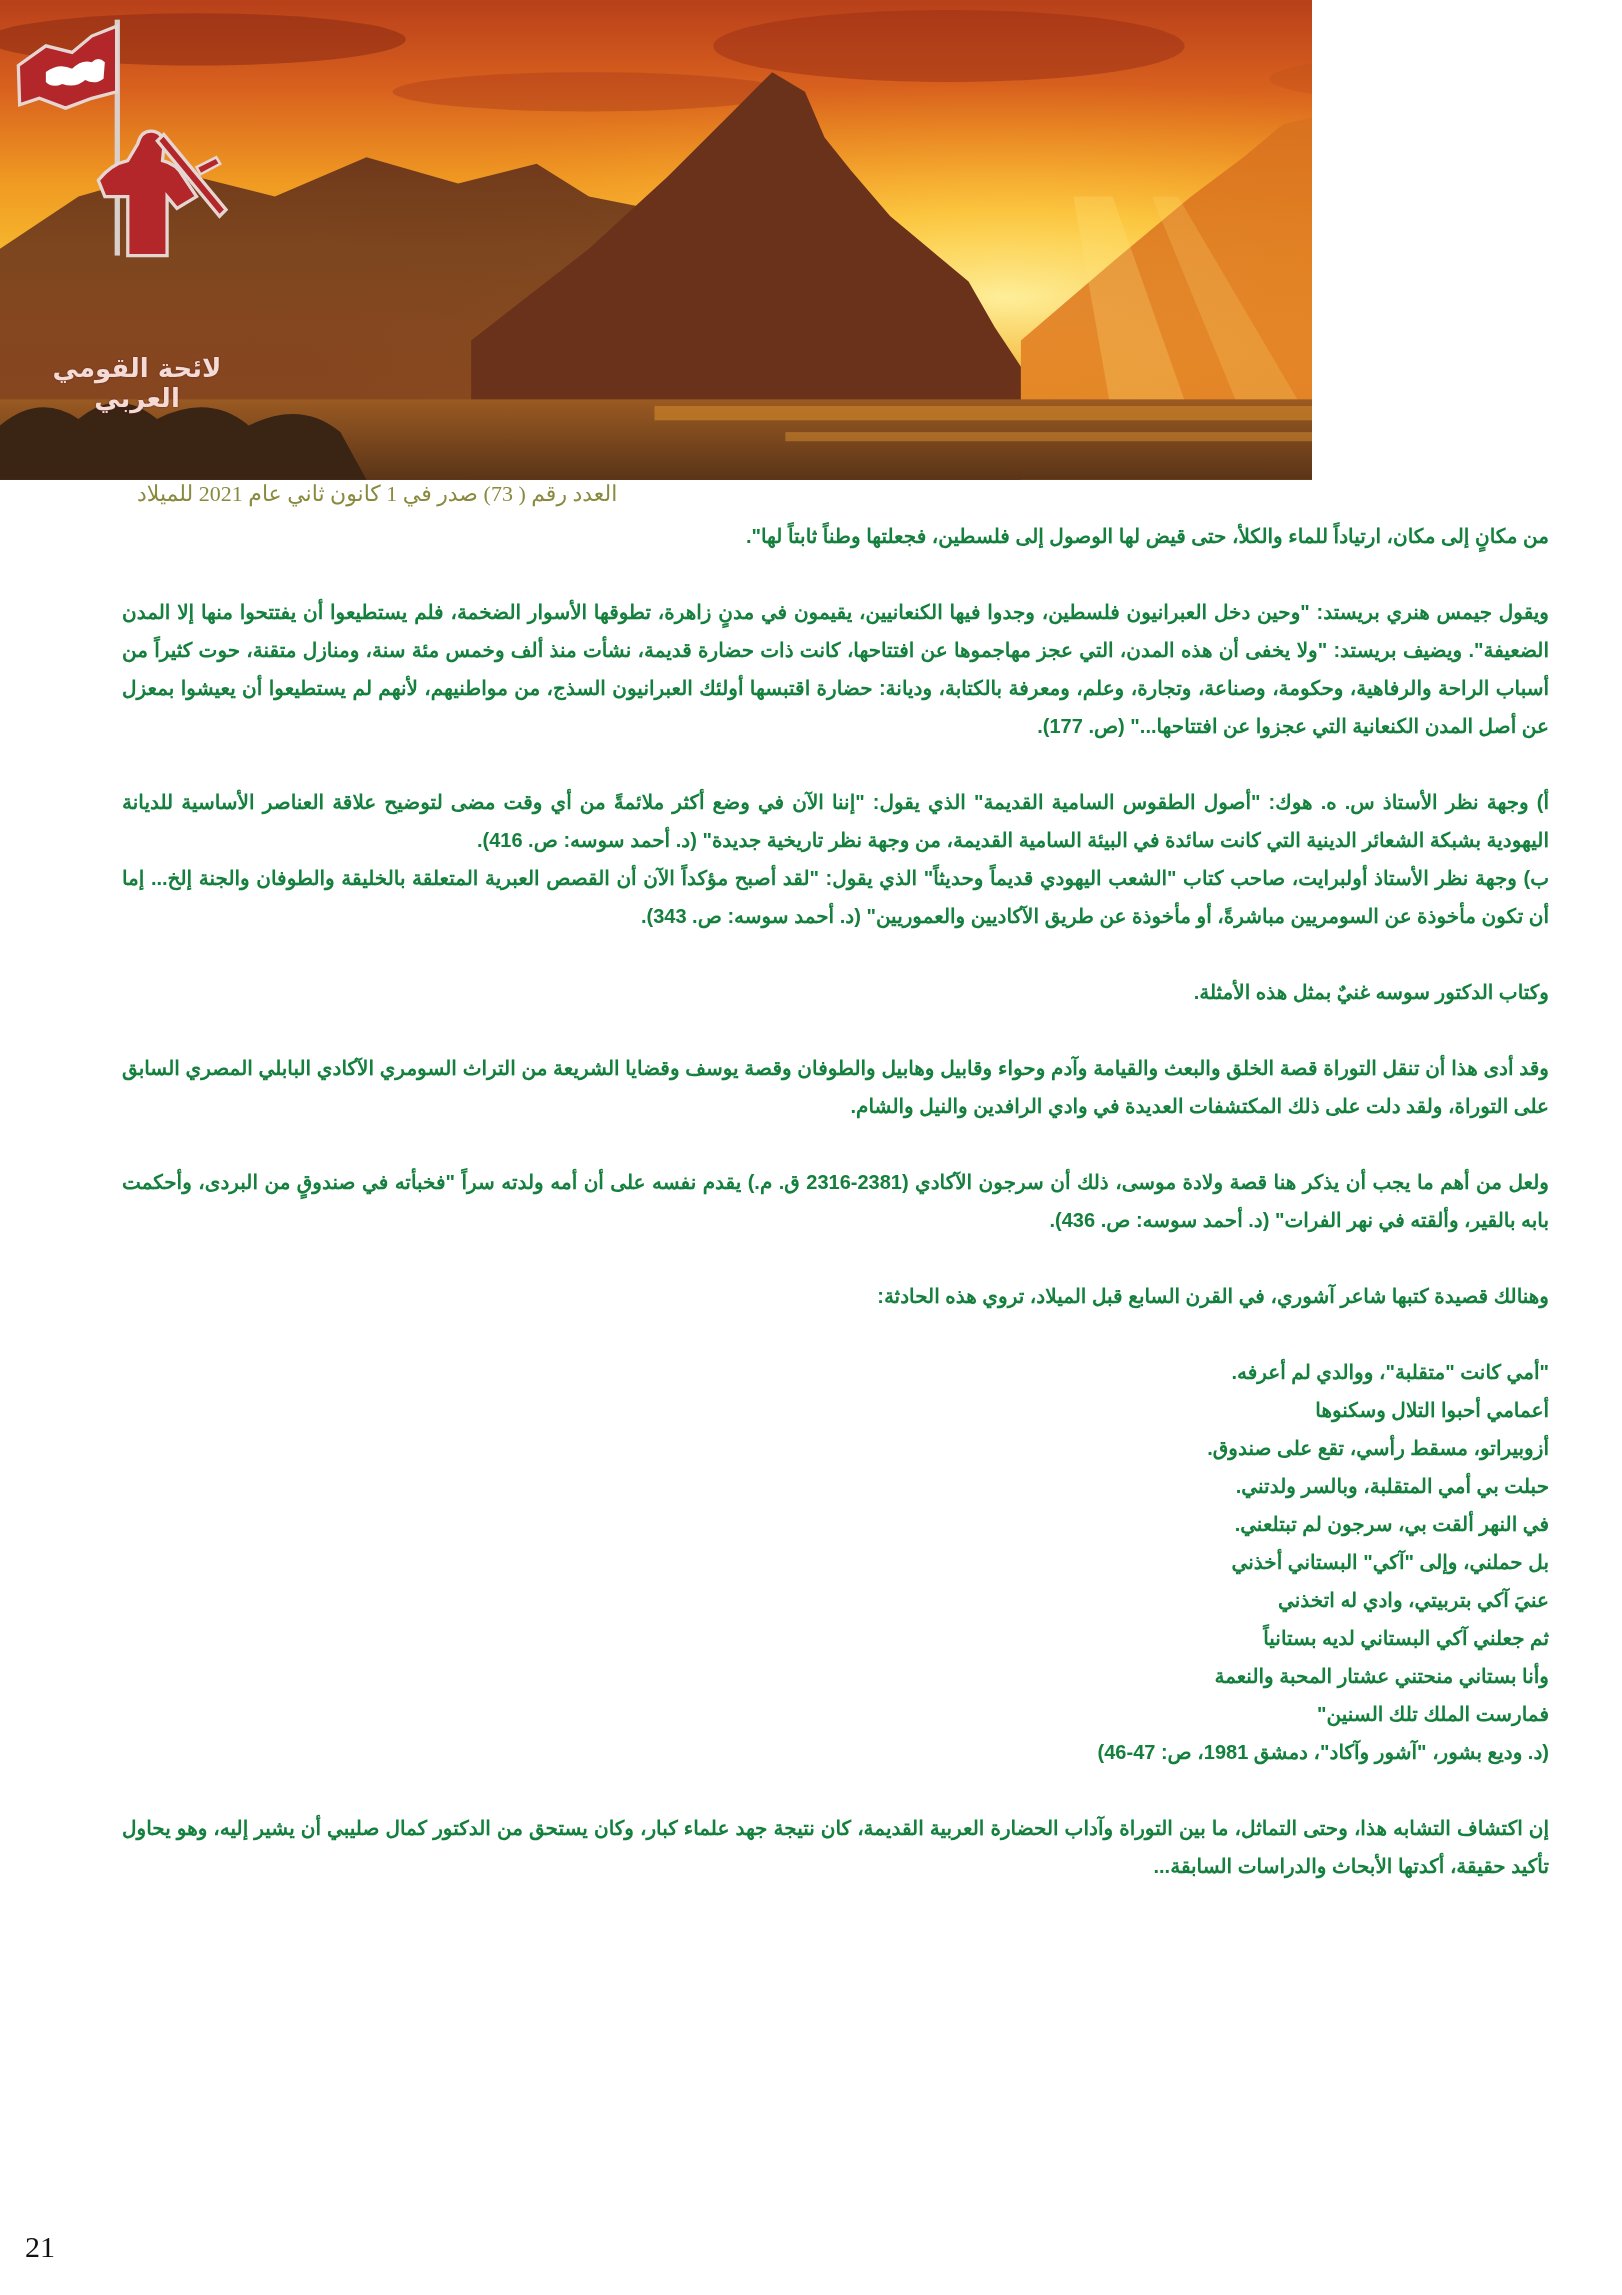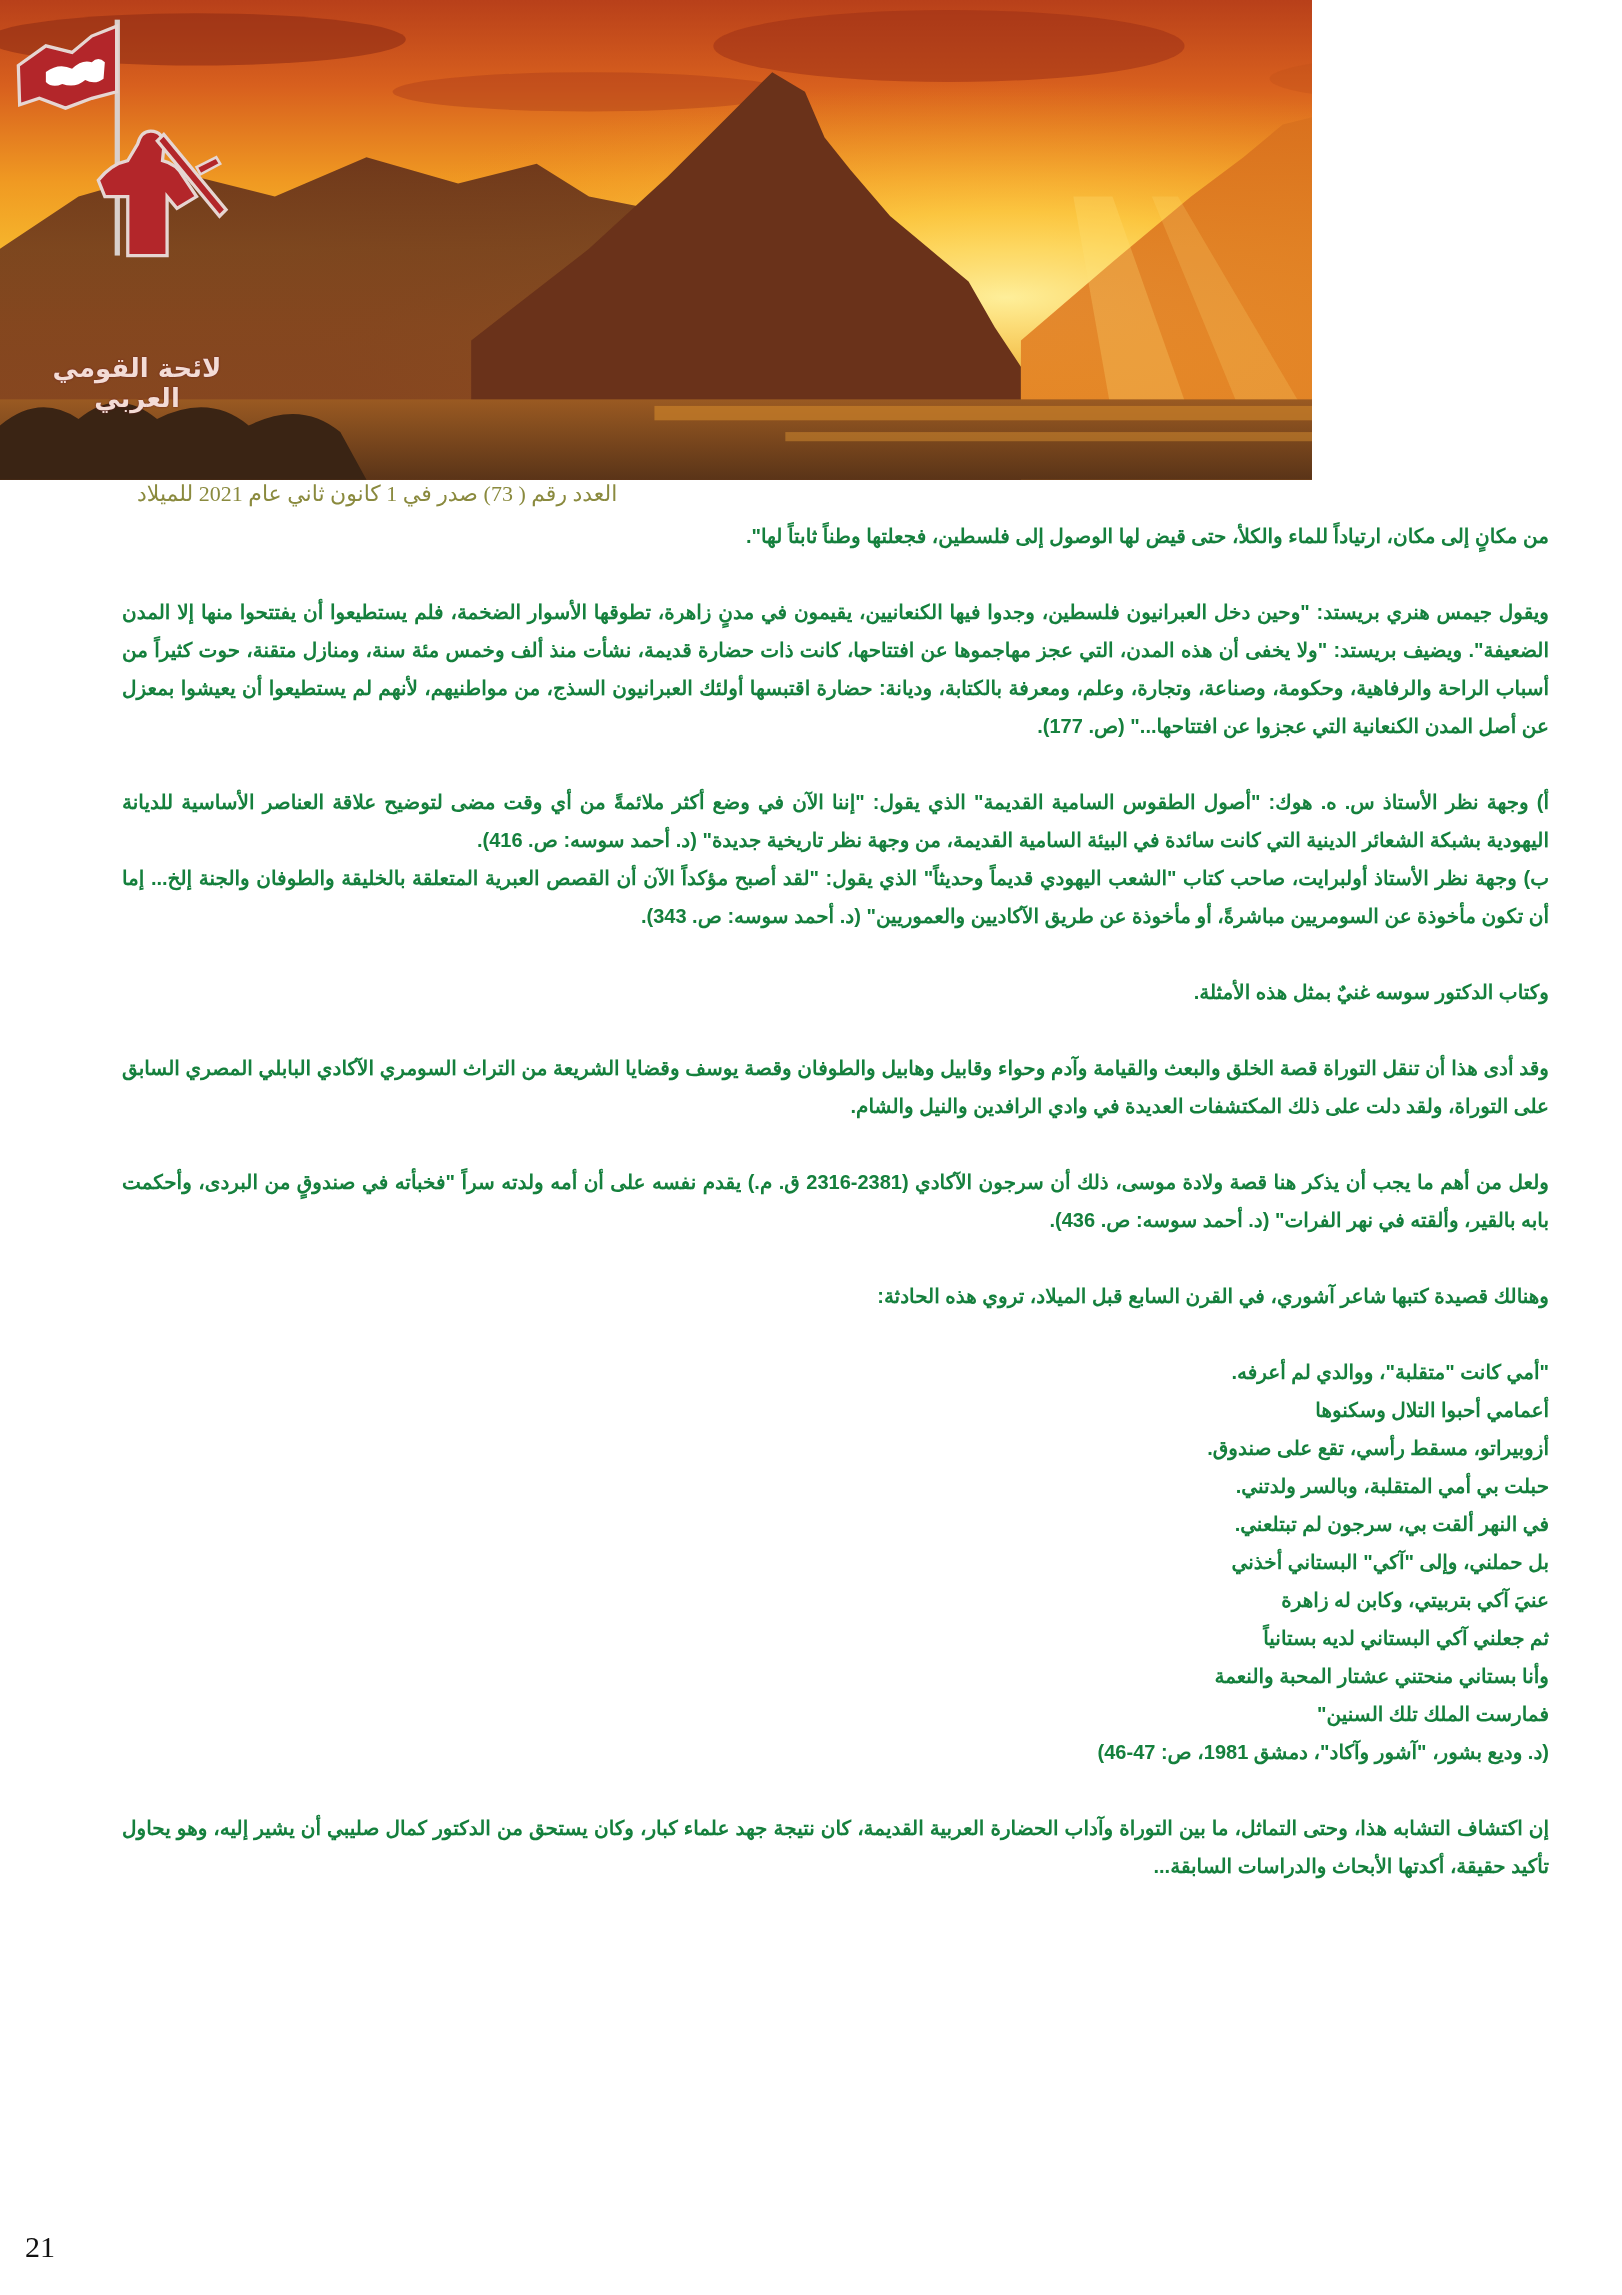--- a/index.html
+++ b/index.html
@@ -103,21 +103,21 @@
   <p>ولعل من أهم ما يجب أن يذكر هنا قصة ولادة موسى، ذلك أن سرجون الآكادي (2381-2316 ق. م.) يقدم نفسه على أن أمه ولدته سراً "فخبأته في صندوقٍ من البردى، وأحكمت بابه بالقير، وألقته في نهر الفرات" (د. أحمد سوسه: ص. 436).</p>
   <p>وهنالك قصيدة كتبها شاعر آشوري، في القرن السابع قبل الميلاد، تروي هذه الحادثة:</p>
 
   <div class="poem">
     <div>"أمي كانت "متقلبة"، ووالدي لم أعرفه.</div>
     <div>أعمامي أحبوا التلال وسكنوها</div>
     <div>أزوبيراتو، مسقط رأسي، تقع على صندوق.</div>
     <div>حبلت بي أمي المتقلبة، وبالسر ولدتني.</div>
     <div>في النهر ألقت بي، سرجون لم تبتلعني.</div>
     <div>بل حملني، وإلى "آكي" البستاني أخذني</div>
-    <div>عنيَ آكي بتربيتي، وكابن له زاهرة</div>
+    <div>عنيَ آكي بتربيتي، وادي له اتخذني</div>
     <div>ثم جعلني آكي البستاني لديه بستانياً</div>
     <div>وأنا بستاني منحتني عشتار المحبة والنعمة</div>
     <div>فمارست الملك تلك السنين"</div>
     <div>(د. وديع بشور، "آشور وآكاد"، دمشق 1981، ص: 47-46)</div>
   </div>
 
   <p>إن اكتشاف التشابه هذا، وحتى التماثل، ما بين التوراة وآداب الحضارة العربية القديمة، كان نتيجة جهد علماء كبار، وكان يستحق من الدكتور كمال صليبي أن يشير إليه، وهو يحاول تأكيد حقيقة، أكدتها الأبحاث والدراسات السابقة...</p>
 </div>
 
 <div class="page-number">21</div>

